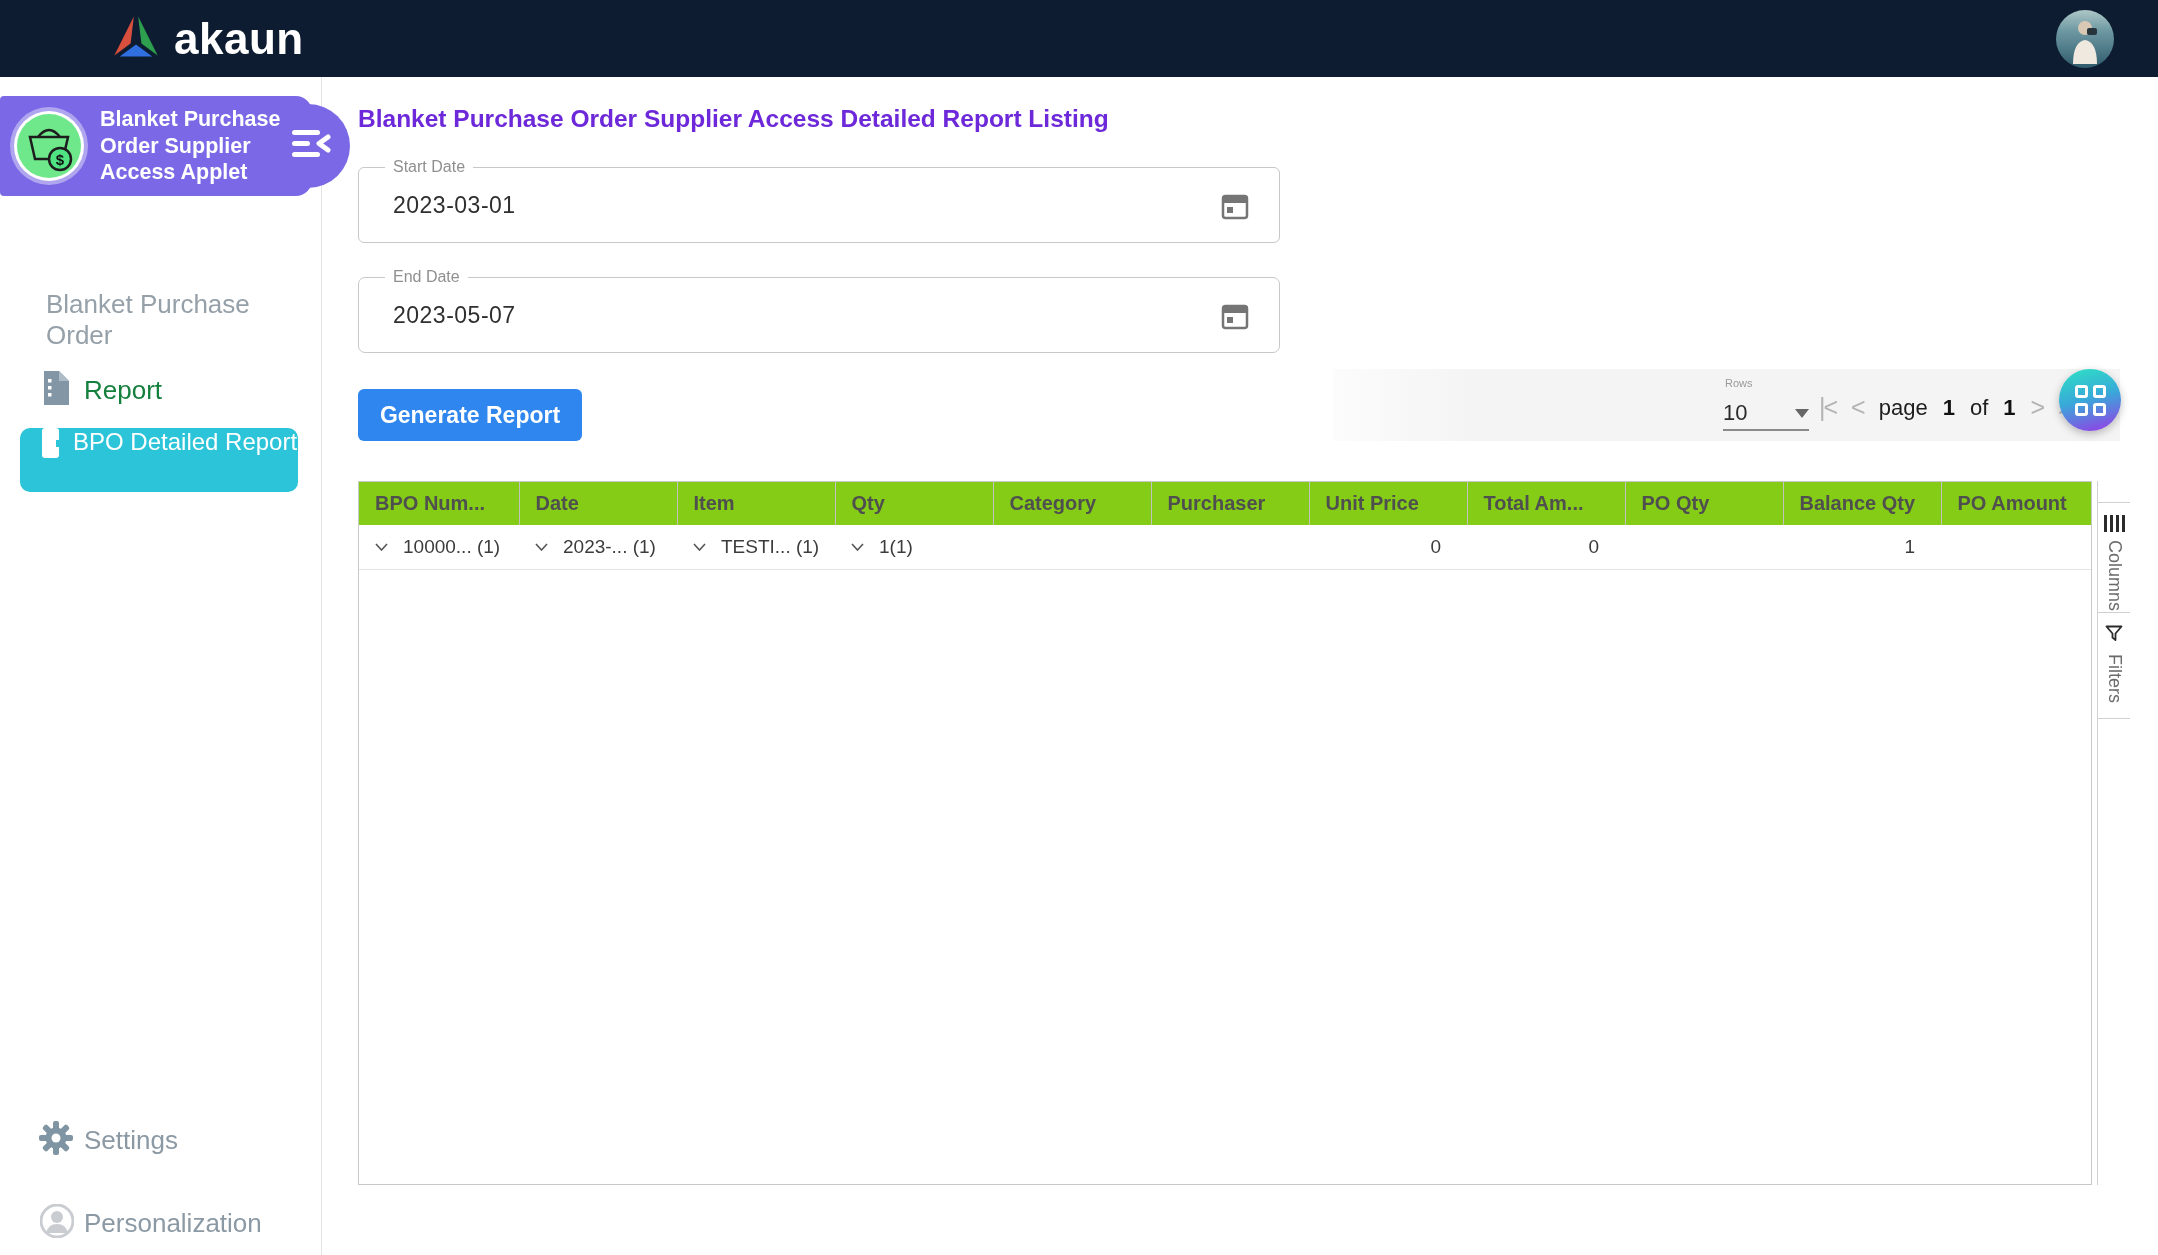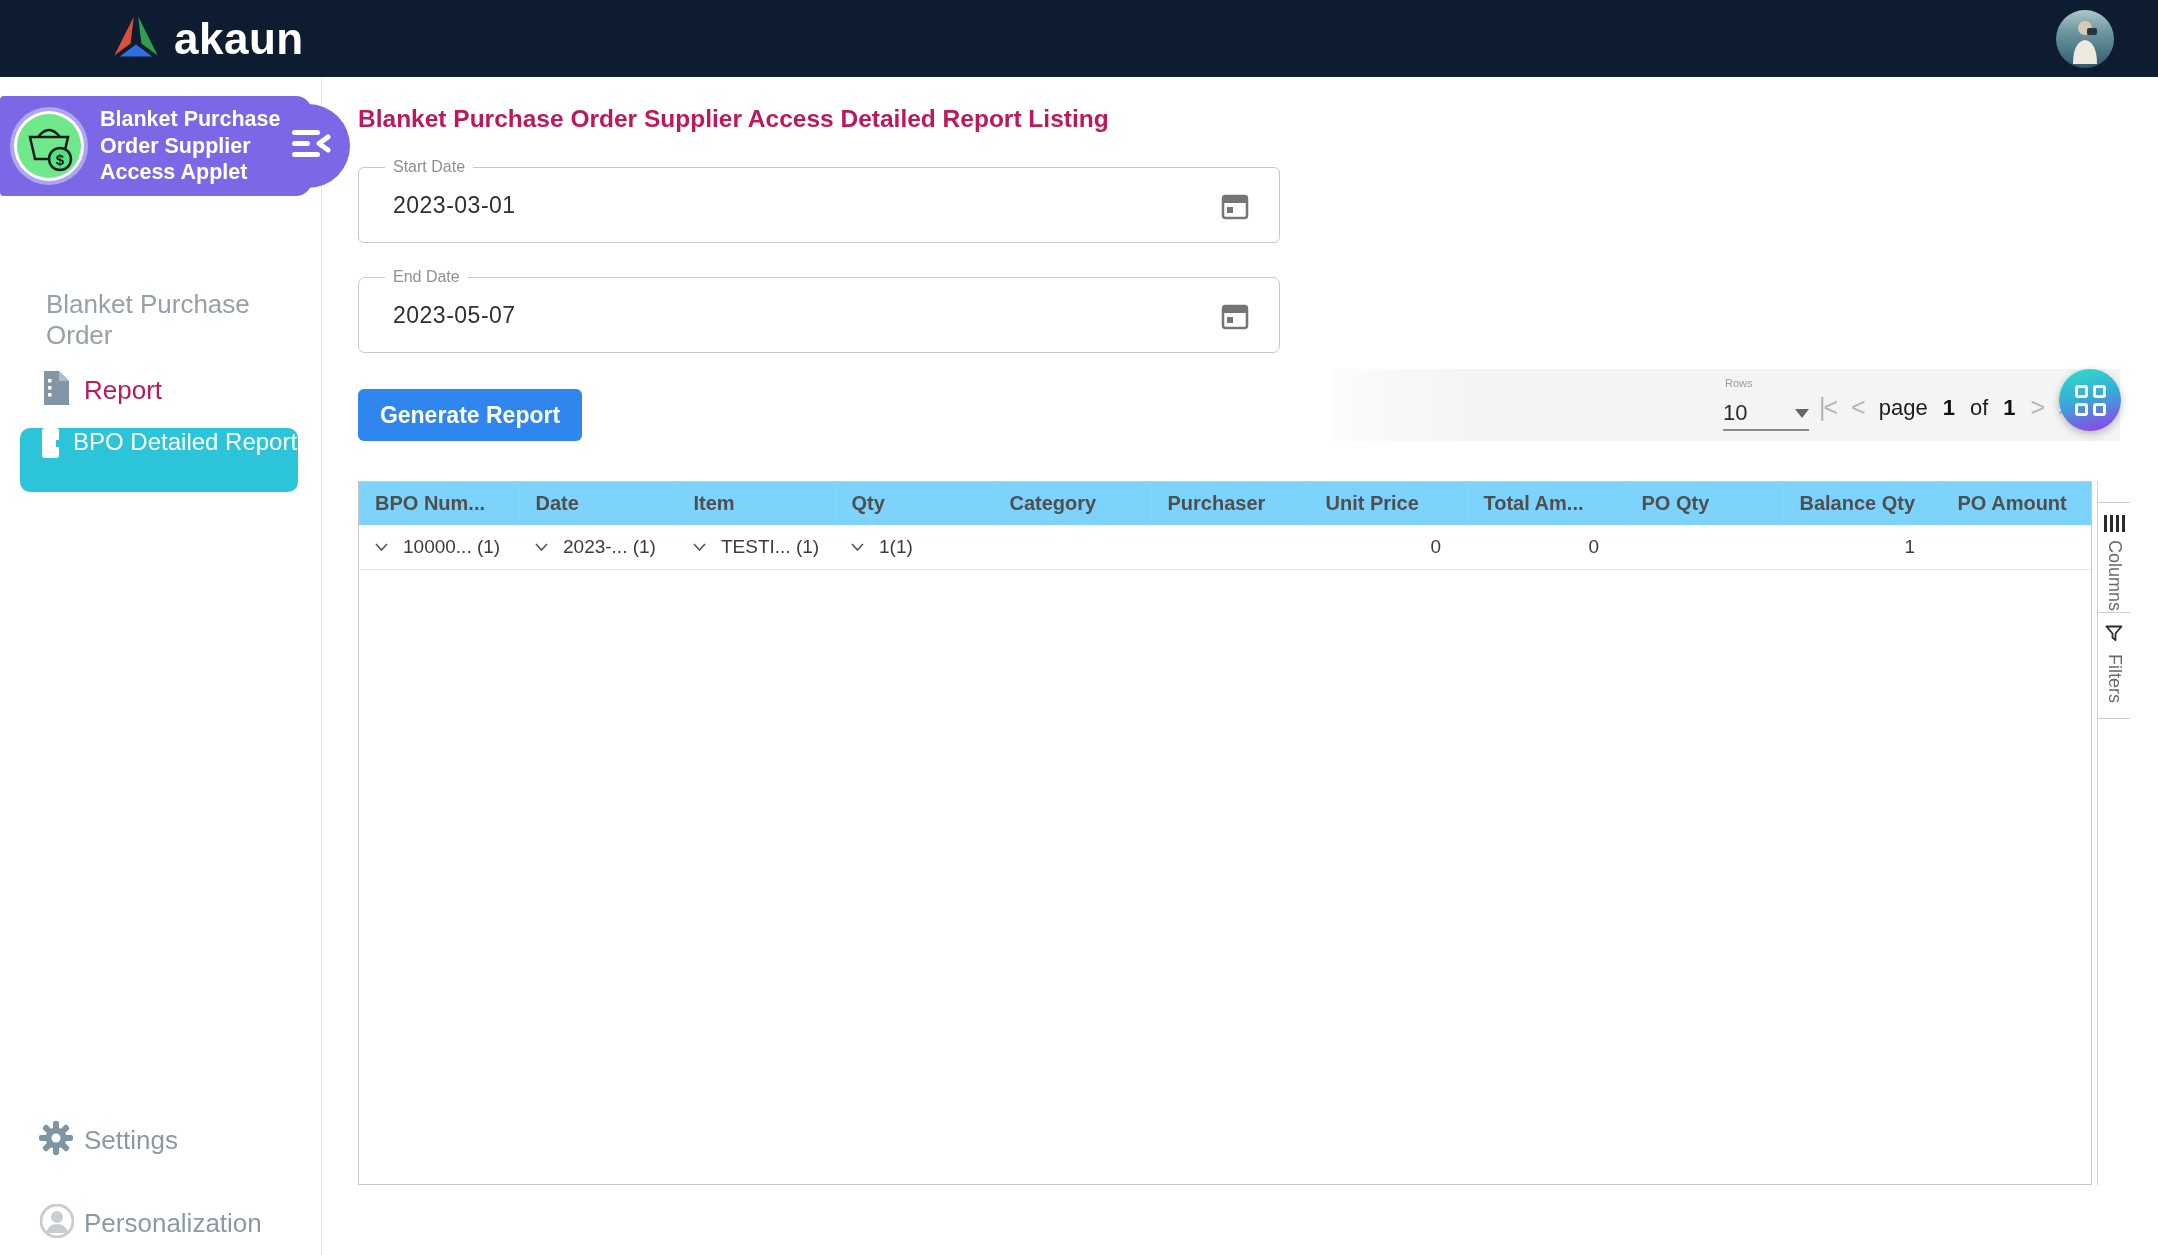--- a/index.html
+++ b/index.html
@@ -27,30 +27,30 @@
   .collapse-btn { position:absolute; top:52px; left:292px; width:40px; height:32px; cursor:pointer; }
 
   .tenant-row { position:absolute; top:128px; left:22px; display:flex; align-items:center; gap:22px; }
   .tenant-icon { width:47px; height:47px; border-radius:10px; background:linear-gradient(160deg,#f0483c,#c3261c); position:relative; }
   .tenant-label { font-size:19px; font-weight:bold; color:#8b99a4; letter-spacing:1.5px; }
 
   .module-label { position:absolute; top:212px; left:46px; font-size:26px; color:#95a0a9; }
 
   .nav-row { position:absolute; left:0; width:100%; height:50px; display:flex; align-items:center; cursor:pointer; }
   .nav-row .icon { position:absolute; left:40px; }
-  .nav-row .lbl { position:absolute; left:84px; font-size:26px; color:#be185d; }
+  .nav-row .lbl { position:absolute; left:84px; font-size:26px; color:#15803d; }
 
   .bpo-active { position:absolute; top:351px; left:20px; width:278px; height:64px; background:#2bc4d8; border-radius:10px;
                 display:flex; cursor:pointer; }
   .bpo-active .doc { margin-left:22px; width:17px; height:30px; background:#fff; border-radius:3px; position:relative; }
   .bpo-active .doc::after { content:""; position:absolute; right:-3px; top:12px; width:6px; height:7px; background:#2bc4d8; }
   .bpo-active .lbl { margin-left:14px; font-size:24px; color:#fff; }
 
   
-  .page-title { position:absolute; top:105px; left:358px; font-size:24.5px; font-weight:bold; color:#be185d; }
+  .page-title { position:absolute; top:105px; left:358px; font-size:24.5px; font-weight:bold; color:#6d28d9; }
 
   .field { position:absolute; left:358px; width:922px; height:76px; border:1px solid #c8c8c8; border-radius:6px; background:#fff;padding-left:30px; }
   .field.start { top:167px; } .field.end { top:277px;border-radius:7px; }
   .field-label { position:absolute; top:-10px; left:26px; background:#fff; padding:0 8px; font-size:16px; color:#8f8f8f; }
   .field-input { position:absolute; left:34px; top:0; height:100%; width:780px; border:none; outline:none; background:transparent;
                  font-family:"Liberation Sans", sans-serif; font-size:23px; color:#2f2f2f; letter-spacing:.5px; }
   .cal-icon { position:absolute; right:30px; top:24px; cursor:pointer; }
 
   .generate-btn { position:absolute; top:389px; left:358px; width:224px; height:52px; background:#2f86ee; border:none; border-radius:6px;
                   color:#fff; font-size:23px; font-weight:bold; font-family:"Liberation Sans", sans-serif; cursor:pointer; }
@@ -70,21 +70,21 @@
 
   .grid-btn { position:absolute; top:369px; left:2059px; width:62px; height:62px; border-radius:50%;
               background:linear-gradient(165deg,#2ee2c4 0%,#39a8d9 48%,#9b36e8 100%);
               display:flex; align-items:center; justify-content:center; cursor:pointer; box-shadow:0 3px 8px rgba(0,0,0,.25); }
   .grid-ic { display:grid; grid-template-columns:13px 13px; grid-template-rows:13px 13px; gap:5px; }
   .grid-ic span { border:3px solid #fff; border-radius:3px; }
 
   
   .table-wrap { position:absolute; top:481px; left:358px; width:1734px; height:704px; border:1px solid #c8c8c8; background:#fff; overflow:hidden; }
   table.report { border-collapse:collapse; table-layout:fixed; width:1732px; }
-  .report th { height:43px; background:#7dd3fc; font-size:20px; font-weight:bold; color:#4f4f4f; text-align:left;
+  .report th { height:43px; background:#84cc16; font-size:20px; font-weight:bold; color:#4f4f4f; text-align:left;
                padding-left:16px; border-right:1px solid #c2c2c2; white-space:nowrap; overflow:hidden; }
   .report th:last-child { border-right:none; }
   .report td { height:44px; border-bottom:1px solid #e5e5e5; font-size:19px; color:#3c3c3c; padding-left:16px; white-space:nowrap; }
   .cell-group { display:flex; align-items:center; gap:15px; cursor:pointer; }
   .chev { flex:0 0 auto; }
   .num { text-align:right; padding-right:26px !important; }
 
   
   .side-panel { position:absolute; top:481px; left:2097px; width:33px; height:704px; background:#fff; border-left:1px solid #d0d0d0; }
   .sp-spacer { height:22px; border-bottom:1px solid #d0d0d0; }

